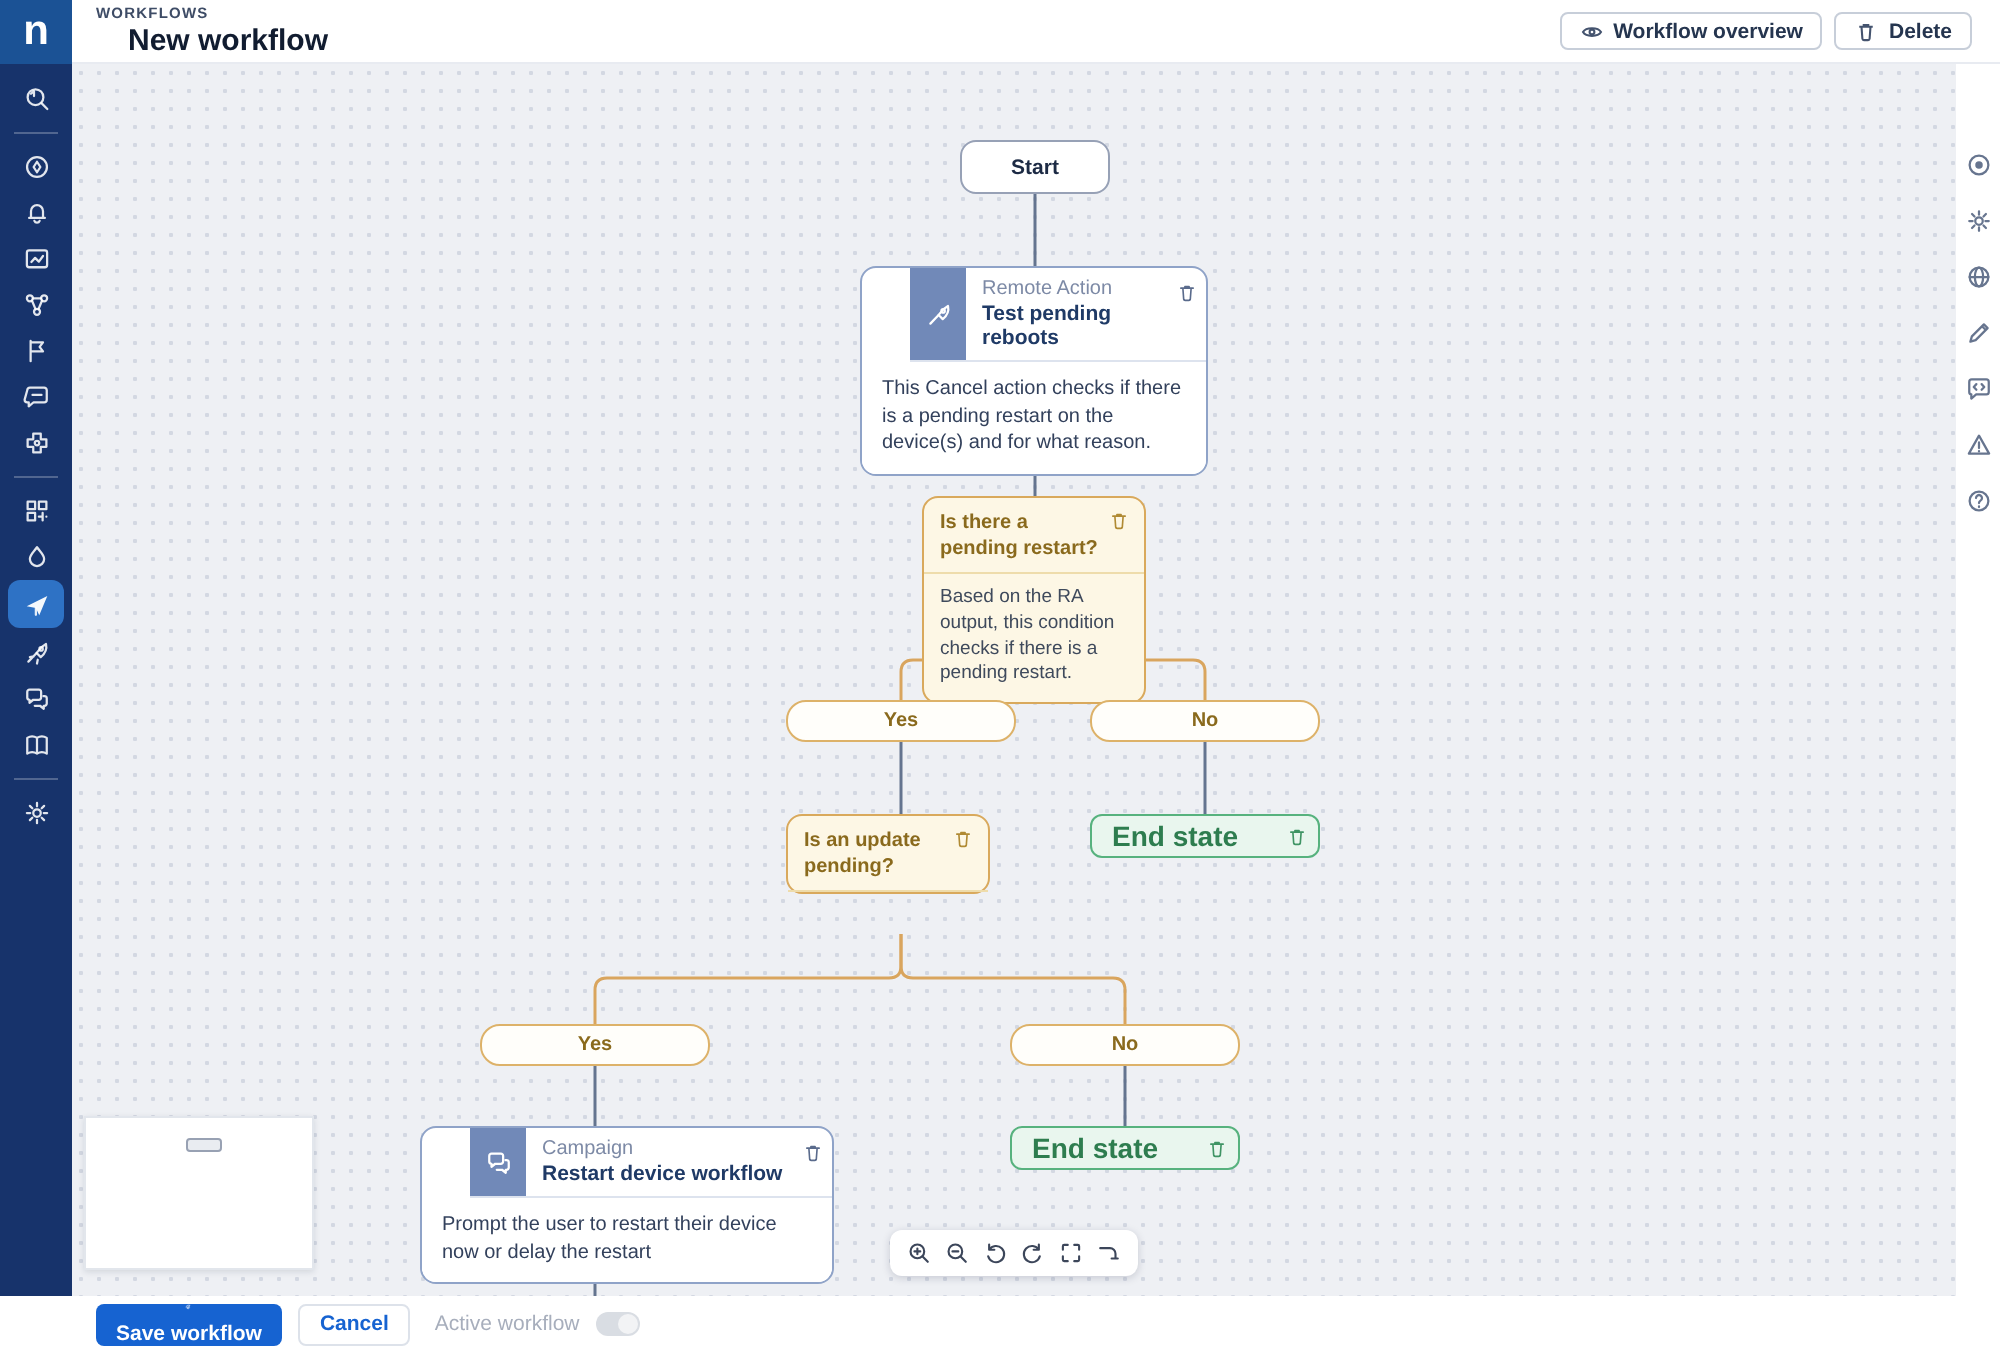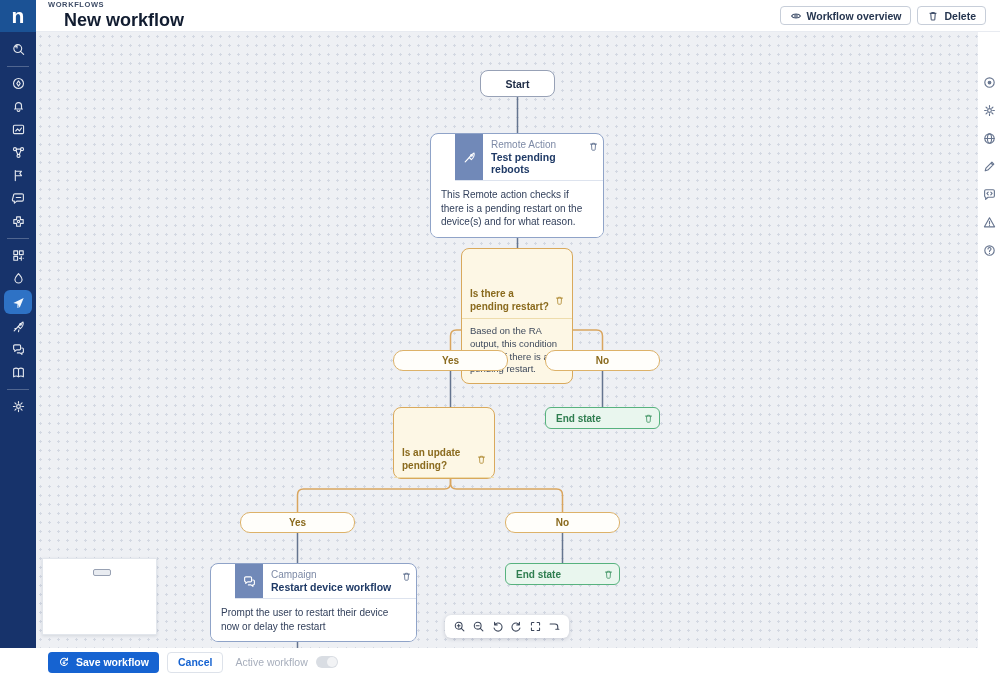--- a/index.html
+++ b/index.html
@@ -8,21 +8,21 @@
   .app { position:relative; width:1000px; height:676px; overflow:hidden; background:#fff; }
 
   
   .logo { position:absolute; left:0; top:0; width:36px; height:32px; background:#1b5295;
           color:#fff; display:flex; align-items:center; justify-content:center;
           font-size:21px; font-weight:bold; z-index:5; }
   .header { position:absolute; left:36px; top:0; width:964px; height:32px; background:#fff;
             border-bottom:1px solid #e8ebf1; display:flex; align-items:center; z-index:4; }
   .head-titles { margin-left:12px; display:flex; flex-direction:column; justify-content:flex-end; }
   .breadcrumb { font-size:7.5px; font-weight:700; letter-spacing:.6px; color:#3e4c66; }
-  .page-title { font-size:18px; font-weight:700; color:#111c30; margin-top:1px;padding-left:16px; }
+  .page-title { font-size:15px; font-weight:700; color:#111c30; margin-top:1px;padding-left:16px; }
   .head-actions { margin-left:auto; margin-right:14px; display:flex; gap:6px; }
   .btn-outline { display:flex; align-items:center; gap:5px; height:19px; padding:0 9px;
                  background:#fff; border:1px solid #c7ced9; border-radius:4px;
                  font-size:10.5px; font-weight:600; color:#25354f; cursor:pointer; }
   .btn-outline svg { width:12px; height:12px; stroke:#44536e; fill:none; stroke-width:1.4; }
 
   
   .rail { position:absolute; left:0; top:32px; width:36px; height:616px; background:#17336b;
           display:flex; flex-direction:column; align-items:center; padding-top:6px; z-index:5; }
   .rail-item { width:28px; height:22px; display:flex; align-items:center; justify-content:center;
@@ -56,52 +56,52 @@
   .node-title { font-size:10.5px; font-weight:700; color:#1f3a66; margin-top:1px; }
   .node-trash { width:20px; display:flex; align-items:flex-start; justify-content:center; padding-top:7px; cursor:pointer; }
   .node-trash svg { width:11px; height:11px; stroke:#5a6b8c; fill:none; stroke-width:1.2; stroke-linecap:round; stroke-linejoin:round; }
   .node-body { padding:7px 10px 8px 10px; font-size:10px; line-height:1.35; color:#33415c; background:#fff; }
 
   .start-node { position:absolute; left:480px; top:70px; width:75px; height:27px; background:#fff;
                 border:1px solid #97a1b6; border-radius:8px; display:flex; align-items:center;
                 justify-content:center; font-size:10.5px; font-weight:700; color:#1c2a44; cursor:pointer; }
 
   .cond { position:absolute; background:#fdf7e5; border:1px solid #d9a95c; border-radius:8px; cursor:pointer; }
-  .cond-head { display:flex; align-items:center; border-bottom:1px solid #eedcab; padding:6px 4px 5px 8px;margin-top:32px; }
+  .cond-head { display:flex; align-items:flex-start; border-bottom:1px solid #eedcab; padding:6px 4px 5px 8px; }
   .cond-title { flex:1; font-size:10px; font-weight:700; color:#8a6a1d; line-height:1.3; }
   .cond-trash { width:18px; display:flex; justify-content:center; cursor:pointer; }
   .cond-trash svg, .end-trash svg { width:11px; height:11px; fill:none; stroke-width:1.2; stroke-linecap:round; stroke-linejoin:round; }
   .cond-trash svg { stroke:#b08a33; }
   .cond-body { padding:6px 8px 7px 8px; font-size:9.5px; line-height:1.35; color:#3f4a5c; }
 
   .pill { position:absolute; width:115px; height:21px; background:#fffefa; border:1px solid #ddb269;
           border-radius:10px; display:flex; align-items:center; justify-content:center;
           font-size:10px; font-weight:700; color:#8a6a1d; cursor:pointer; }
 
   .end-node { position:absolute; width:115px; height:22px; background:#e9f6ee; border:1px solid #57b27e;
               border-radius:6px; display:flex; align-items:center; cursor:pointer; }
-  .end-label { flex:1; padding-left:10px; font-size:10px; font-weight:700; color:#2e7d4f; }
+  .end-label { flex:1; padding-left:10px; font-size:14px; font-weight:700; color:#2e7d4f; }
   .end-trash { width:22px; display:flex; justify-content:center; cursor:pointer; }
   .end-trash svg { stroke:#3f9464; }
 
   
   .minimap { position:absolute; left:6px; top:526px; width:115px; height:77px; background:#fff;
              border:1px solid #e2e6ec; box-shadow:0 1px 3px rgba(20,30,60,.12); cursor:pointer; }
   .minimap-view { position:absolute; left:50px; top:10px; width:18px; height:7px; background:#e9ecf1;
                   border:1px solid #98a1b3; border-radius:2px; }
   .zoombar { position:absolute; left:409px; top:583px; height:23px; background:#fff; border-radius:6px;
              box-shadow:0 1px 4px rgba(20,30,60,.18); display:flex; align-items:center; padding:0 5px; }
   .zbtn { width:19px; height:19px; display:flex; align-items:center; justify-content:center; cursor:pointer; border-radius:4px; }
   .zbtn svg { width:13px; height:13px; stroke:#3c465a; fill:none; stroke-width:1.3; stroke-linecap:round; stroke-linejoin:round; }
 
   
   .footer { position:absolute; left:0; top:648px; width:1000px; height:28px; background:#fff;
             display:flex; align-items:center; padding-left:48px; gap:8px; z-index:6; }
   .btn-save { display:flex; align-items:center; gap:6px; height:21px; padding:0 10px; background:#1663d1;
-              border:none; border-radius:4px; color:#fff; font-size:10.5px; font-weight:700; cursor:pointer; }
+              border:none; border-radius:4px; color:#fff; font-size:10.5px; font-weight:700; cursor:pointer;flex-direction:column; }
   .btn-save svg { width:12px; height:12px; stroke:#fff; fill:none; stroke-width:1.4; stroke-linecap:round; stroke-linejoin:round; }
   .btn-cancel { height:21px; padding:0 10px; background:#fff; border:1px solid #dde2ea; border-radius:4px;
                 color:#1663d1; font-size:10.5px; font-weight:700; cursor:pointer; }
   .toggle-label { margin-left:4px; font-size:10.5px; color:#a7aebc; }
   .toggle { width:22px; height:12px; border-radius:6px; background:#d9dde3; position:relative; cursor:pointer; }
   .toggle .knob { position:absolute; right:1px; top:1px; width:10px; height:10px; border-radius:50%; background:#f2f3f5; }
 </style>
 </head>
 <body>
 
@@ -289,21 +289,21 @@
         <div class="node-head-txt">
           <div class="node-type">Remote Action</div>
           <div class="node-title">Test pending reboots</div>
         </div>
         <div class="node-trash">
           <svg viewBox="0 0 16 16">
               <path d="M3.5,4.5 h9 M6.5,4.5 v-1.2 h3 v1.2 M5,4.5 l0.6,8 a1,1 0 0 0 1,0.9 h2.8 a1,1 0 0 0 1,-0.9 l0.6,-8"></path>
             </svg>
         </div>
       </div>
-      <div class="node-body">This Remote action checks if there is a pending restart on the device(s) and for what reason.</div>
+      <div class="node-body">This Cancel action checks if there is a pending restart on the device(s) and for what reason.</div>
     </div>
 
     <div class="cond" style="left:425px; top:216px; width:112px;">
       <div class="cond-head">
         <div class="cond-title">Is there a pending restart?</div>
         <div class="cond-trash">
           <svg viewBox="0 0 16 16">
               <path d="M3.5,4.5 h9 M6.5,4.5 v-1.2 h3 v1.2 M5,4.5 l0.6,8 a1,1 0 0 0 1,0.9 h2.8 a1,1 0 0 0 1,-0.9 l0.6,-8"></path>
             </svg>
         </div>

